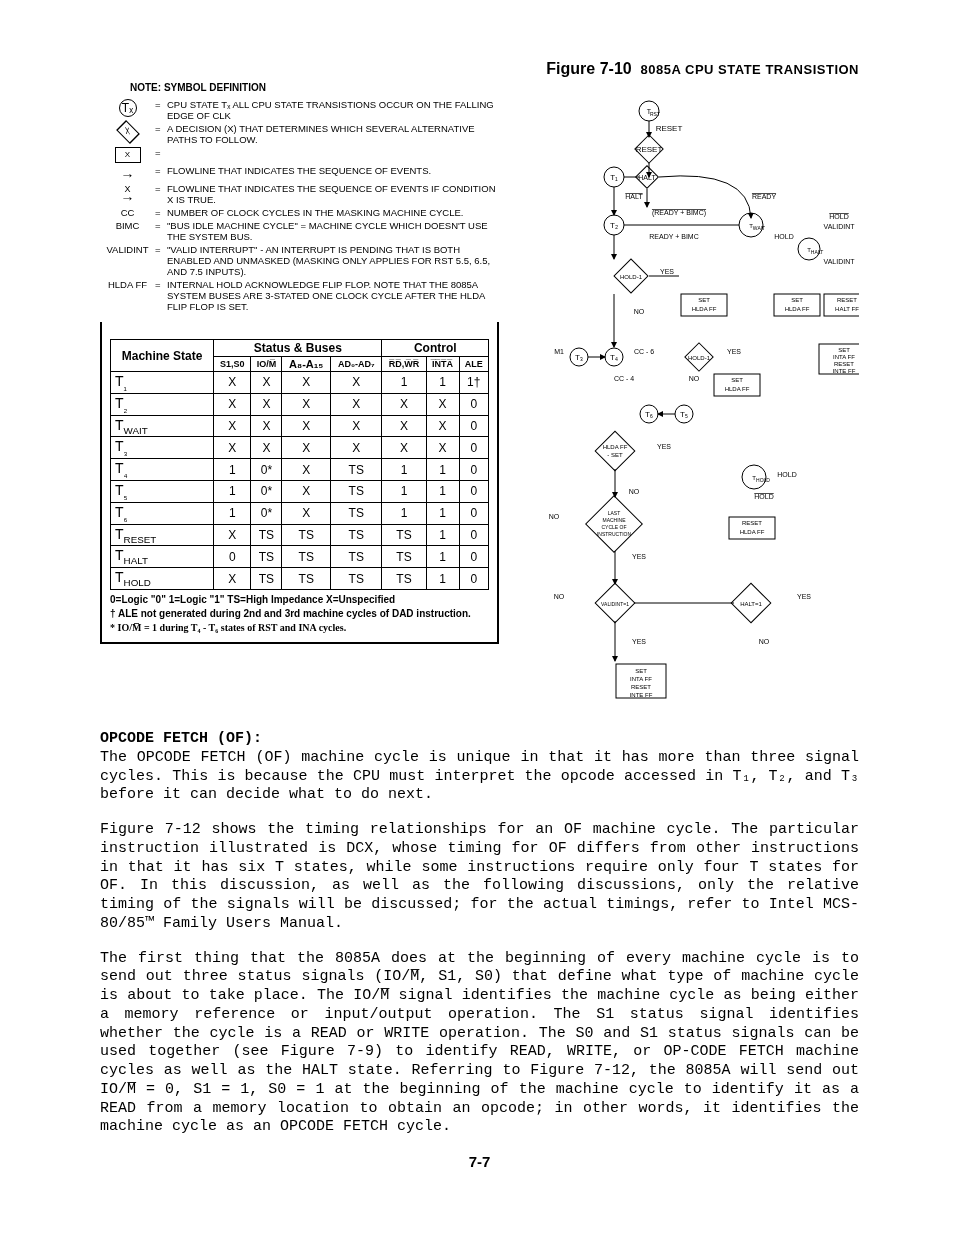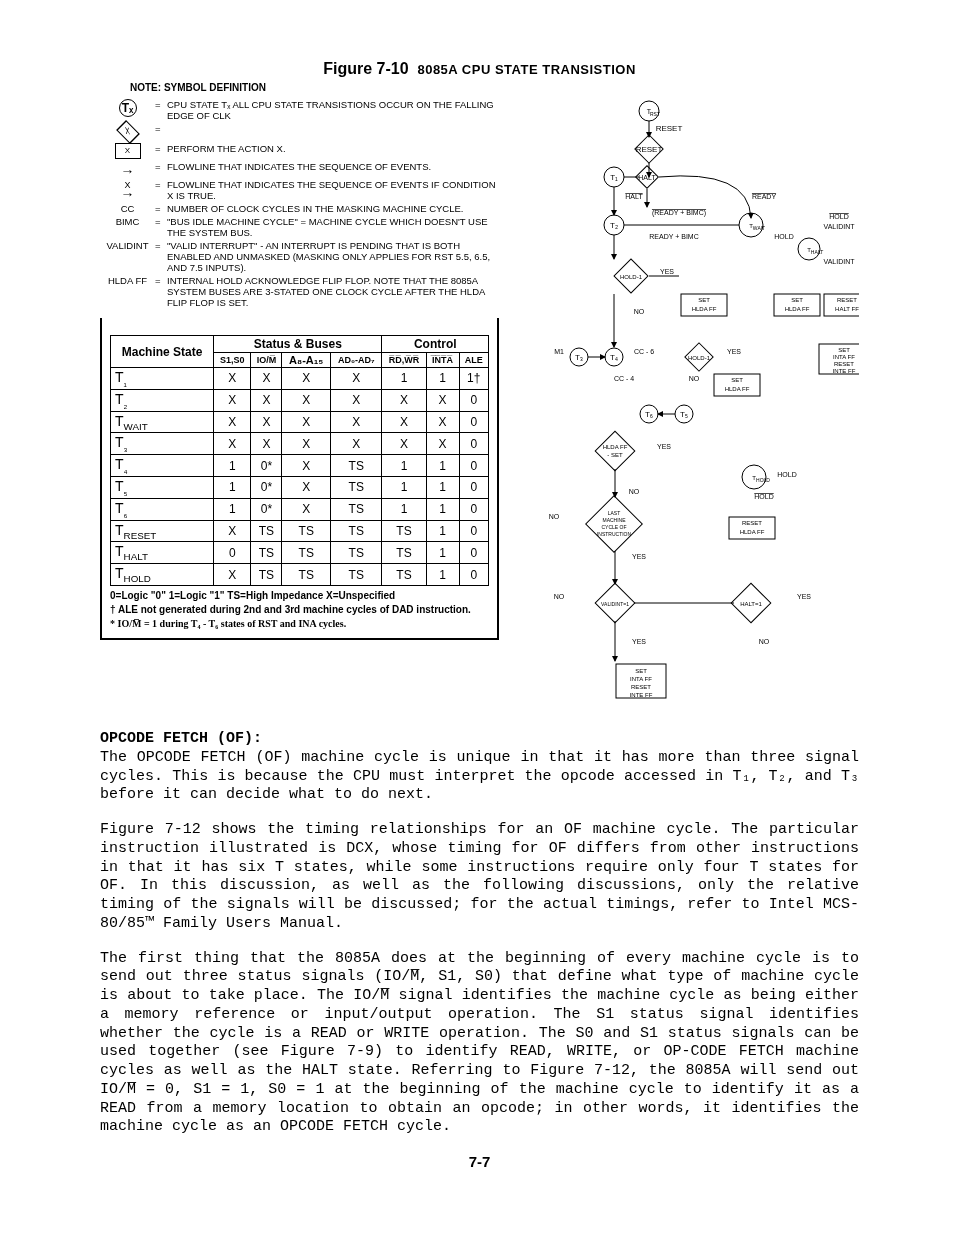--- a/index.html
+++ b/index.html
@@ -8,21 +8,21 @@
     height: 1235px;
     margin: 0;
     padding: 60px 95px 40px 100px;
     box-sizing: border-box;
     font-family: Arial, Helvetica, sans-serif;
     font-size: 14px;
     color: #000;
     background: #fff;
   }
   .fig-title {
-    text-align: center;
+    text-align: right;
     font-weight: bold;
     font-size: 16px;
     margin-bottom: 4px;
   }
   .fig-title .sub { font-size: 13px; letter-spacing: 0.5px; }
   .note-head {
     font-size: 10px;
     font-weight: bold;
     margin: 0 0 6px 30px;
   }
@@ -43,21 +43,20 @@
   .legend-eq { width: 12px; flex-shrink: 0; }
   .legend-def { flex: 1; }
   .sym-circle {
     display: inline-block;
     width: 16px; height: 16px;
     border: 1.5px solid #000;
     border-radius: 50%;
     font-size: 12px;
     line-height: 16px;
     text-align: center;
-    font-weight: bold;
   }
   .sym-diamond {
     display: inline-block;
     width: 12px; height: 12px;
     border: 1.5px solid #000;
     transform: rotate(45deg) scaleX(1.4);
     margin: 2px 0;
     font-size: 8px;
     line-height: 12px;
   }
@@ -125,25 +124,25 @@
   <div class="left-col">
     <div class="legend" id="legend">
         <div class="legend-row">
           <div class="legend-sym"><span class="sym-circle">Tₓ</span></div>
                  <div class="legend-eq">=</div>
                  <div class="legend-def">CPU STATE Tₓ  ALL CPU STATE TRANSISTIONS OCCUR ON THE FALLING EDGE OF CLK</div>
         </div>
         <div class="legend-row">
           <div class="legend-sym"><span class="sym-diamond"><span>X</span></span></div>
                  <div class="legend-eq">=</div>
+                 <div class="legend-def">A DECISION (X) THAT DETERMINES WHICH SEVERAL ALTERNATIVE PATHS TO FOLLOW.</div>
         </div>
         <div class="legend-row">
           <div class="legend-sym"><span class="sym-box">X</span></div>
                  <div class="legend-eq">=</div>
-                 <div class="legend-def">PERFORM THE ACTION X.</div>
         </div>
         <div class="legend-row">
           <div class="legend-sym"><span class="sym-arrow"></span></div>
                  <div class="legend-eq">=</div>
                  <div class="legend-def">FLOWLINE THAT INDICATES THE SEQUENCE OF EVENTS.</div>
         </div>
         <div class="legend-row">
           <div class="legend-sym"><span class="sym-arrow-x">X</span></div>
                  <div class="legend-eq">=</div>
                  <div class="legend-def">FLOWLINE THAT INDICATES THE SEQUENCE OF EVENTS IF CONDITION X IS TRUE.</div>

